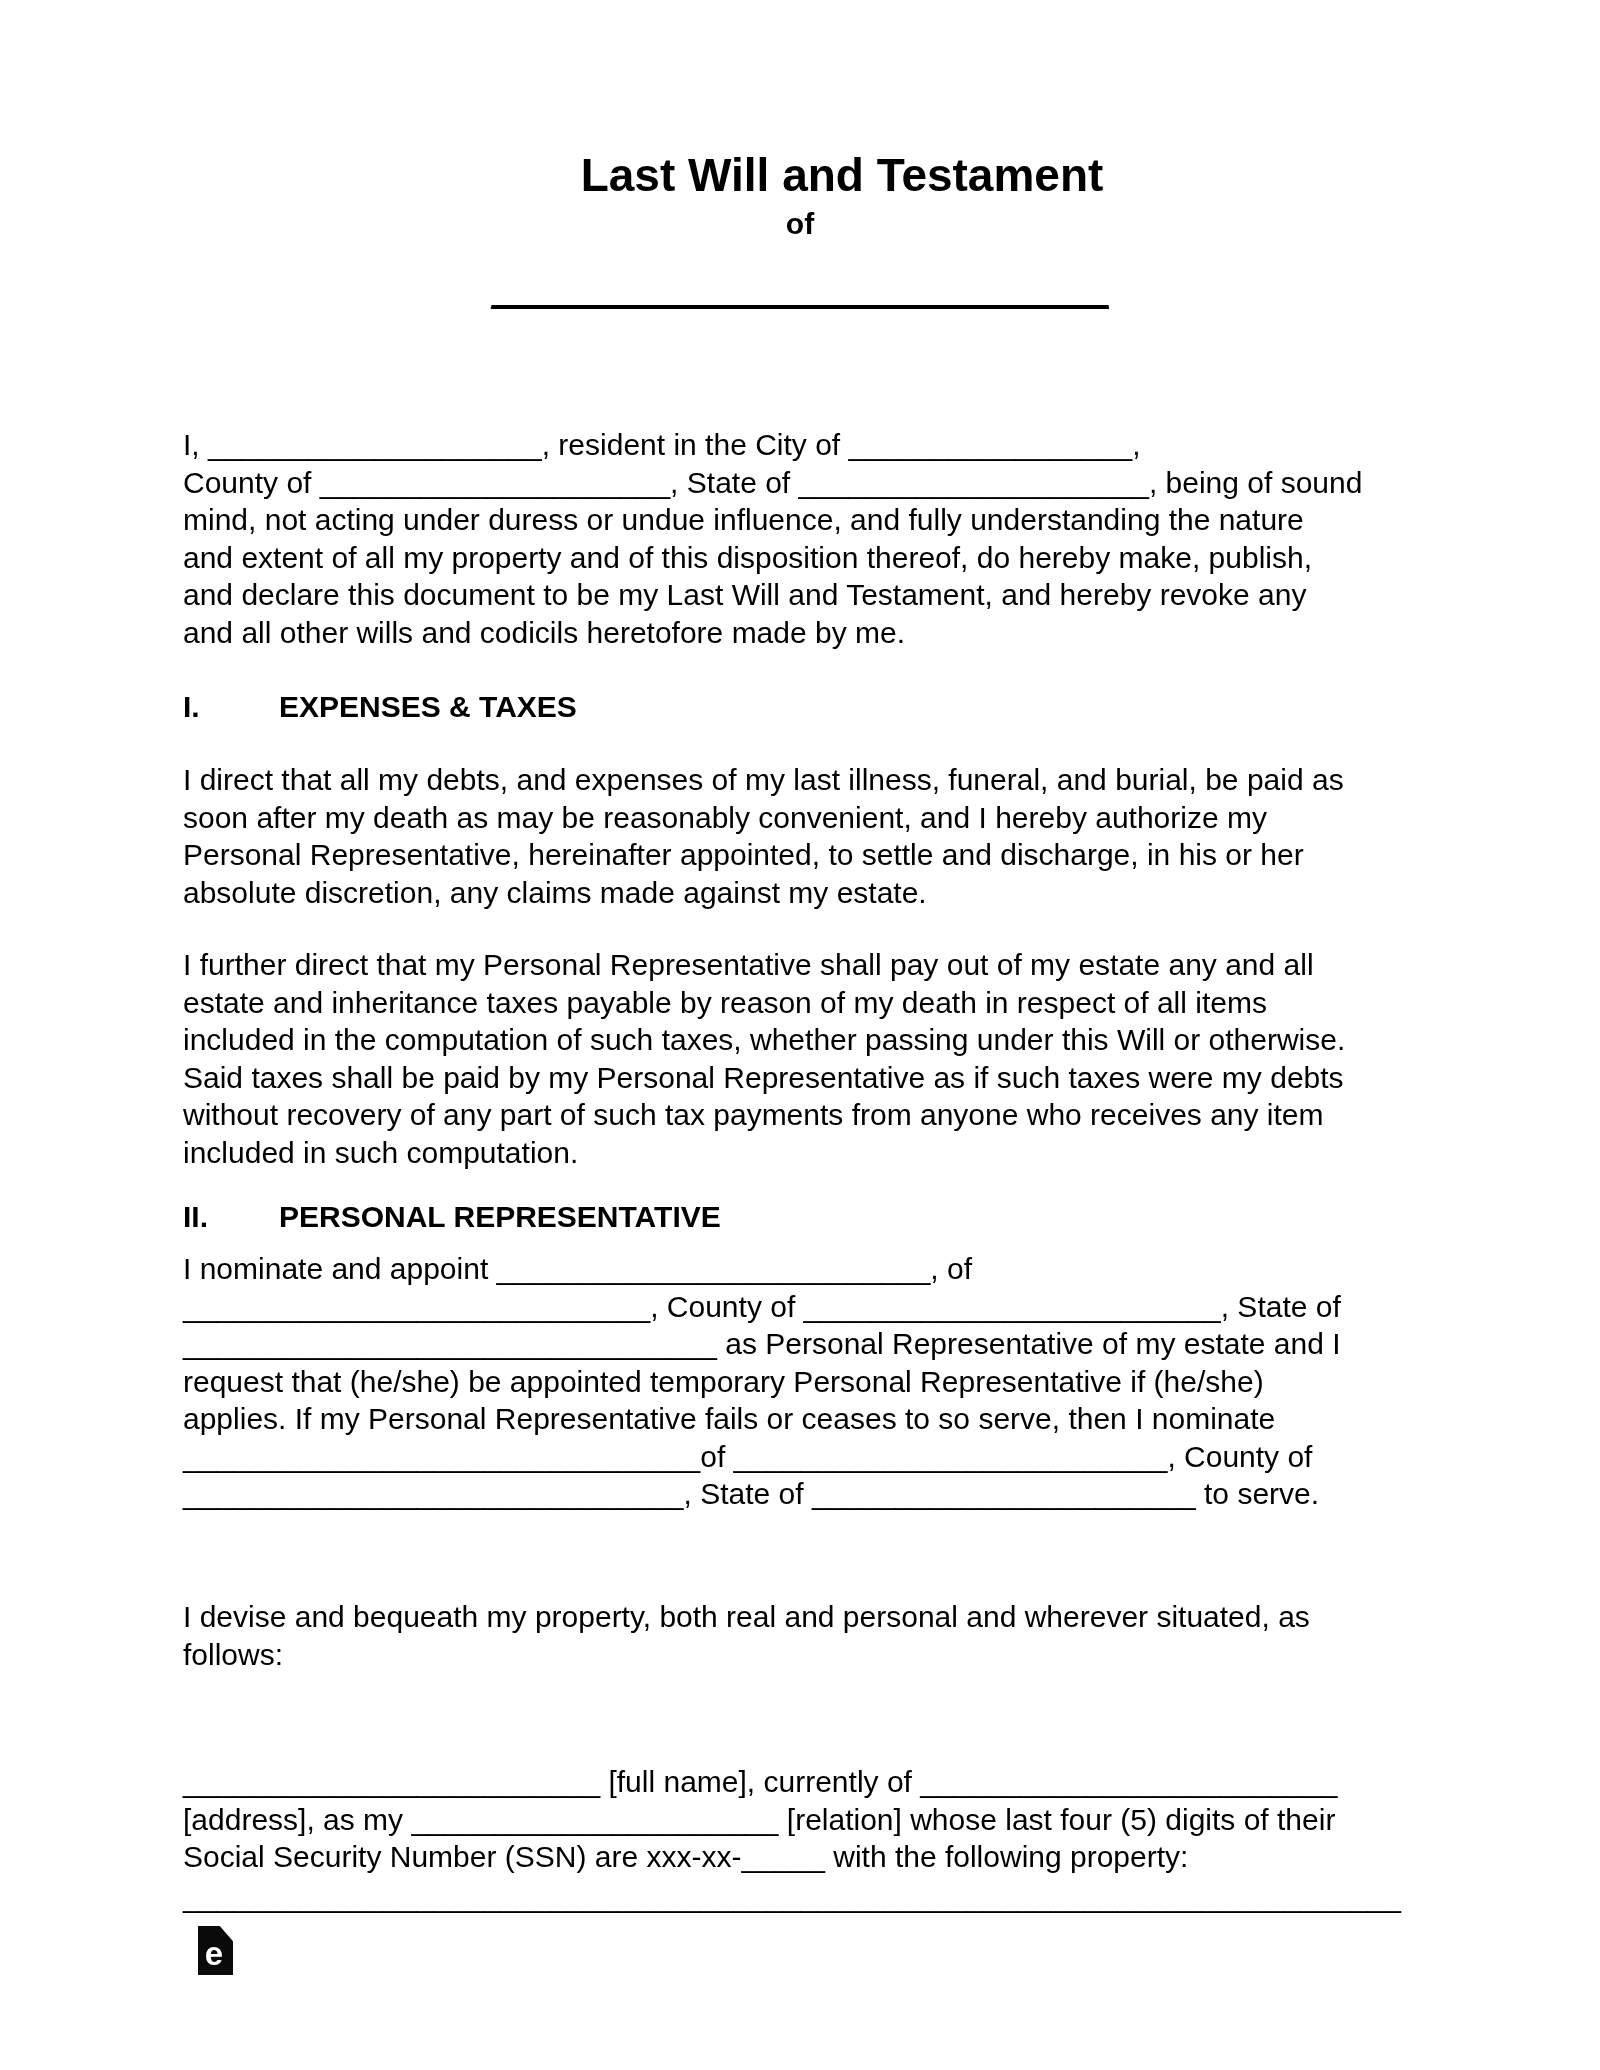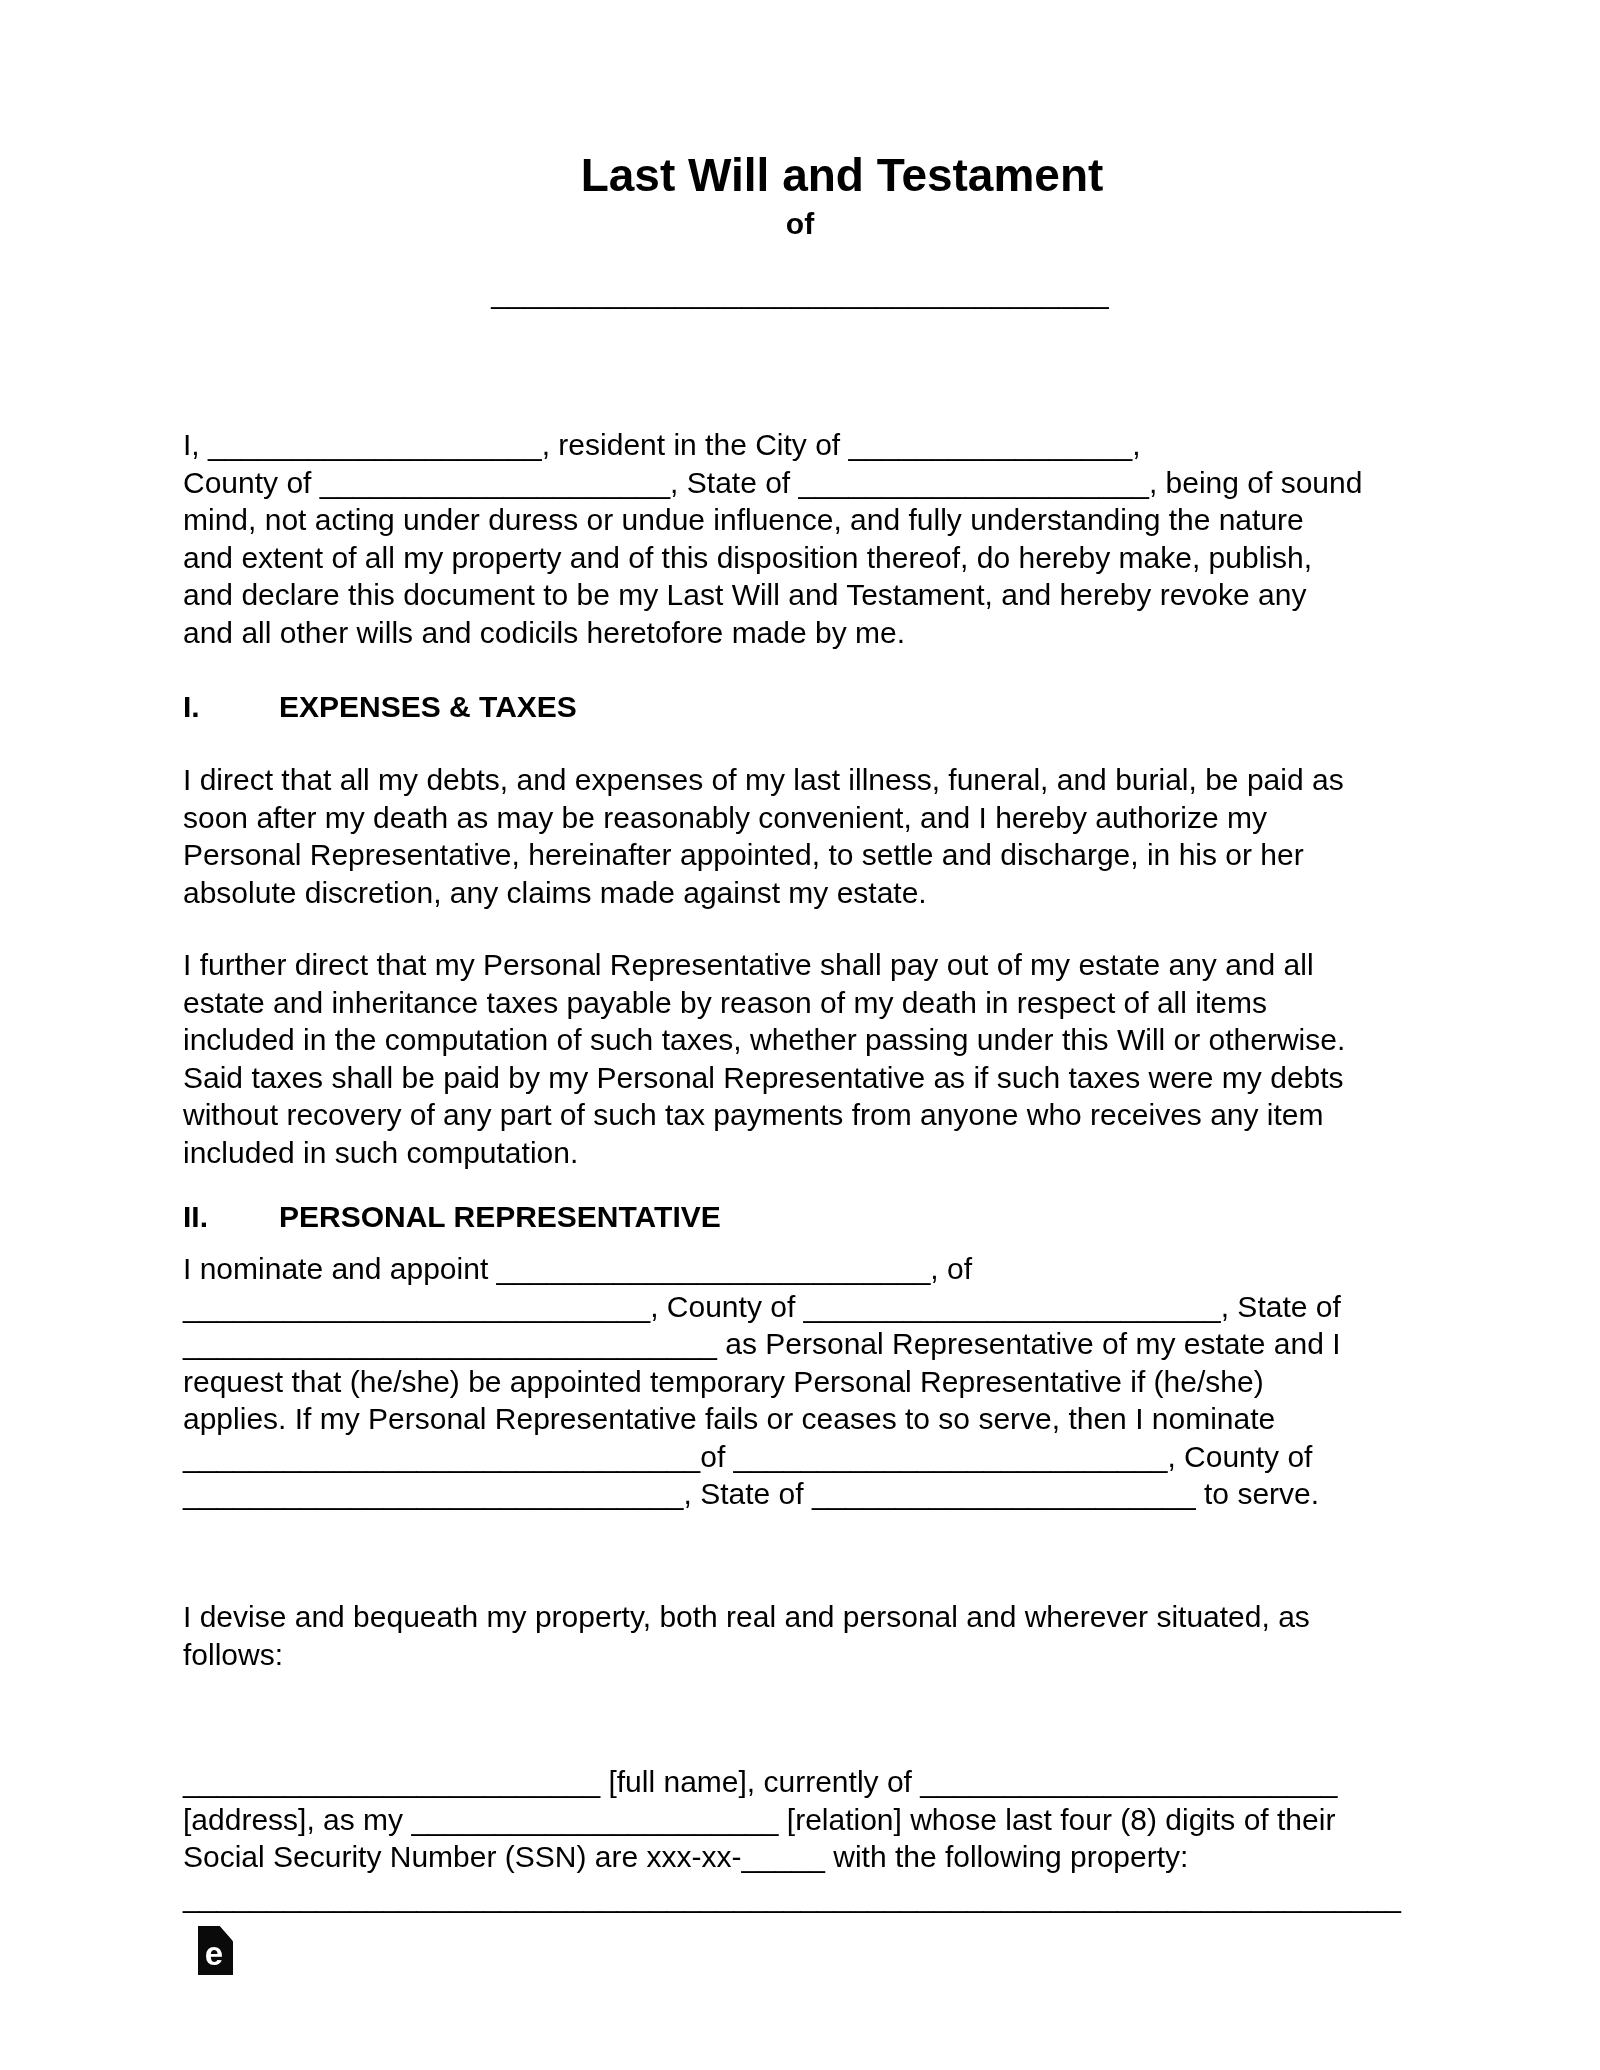--- a/index.html
+++ b/index.html
@@ -7,21 +7,21 @@
     position:relative;
     width:1600px;height:2070px;
     background:#ffffff;
     font-family:"Liberation Sans","DejaVu Sans",sans-serif;
     color:#000;
     overflow:hidden;
   }
   .centered{position:absolute;left:0;width:1600px;text-align:center;}
   .doc-title{top:148px;font-size:46px;font-weight:bold;letter-spacing:0;padding-left:42px;}
   .doc-subtitle{top:207px;font-size:30px;font-weight:bold;}
-  .name-line{top:276px;font-size:30px;white-space:pre;}
+  .name-line{top:276px;font-size:30px;white-space:pre;text-decoration:underline;}
   .body-block{
     position:absolute;left:183px;width:1280px;
     font-size:30px;line-height:37.5px;
     white-space:pre;
   }
   .heading{
     position:absolute;left:183px;width:1280px;
     font-size:30px;line-height:37.5px;font-weight:bold;
     white-space:pre;
   }
@@ -88,21 +88,21 @@
 ________________________________ as Personal Representative of my estate and I
 request that (he/she) be appointed temporary Personal Representative if (he/she)
 applies. If my Personal Representative fails or ceases to so serve, then I nominate
 _______________________________of __________________________, County of
 ______________________________, State of _______________________ to serve.</div>
 
   <div class="body-block s3p1">I devise and bequeath my property, both real and personal and wherever situated, as
 follows:</div>
 
   <div class="body-block benp">_________________________ [full name], currently of _________________________
-[address], as my ______________________ [relation] whose last four (8) digits of their
+[address], as my ______________________ [relation] whose last four (5) digits of their
 Social Security Number (SSN) are xxx-xx-_____ with the following property:</div>
 
   <div class="body-block bottom-rule">_________________________________________________________________________</div>
 
   <div class="logo">
     <div class="logo-sheet"></div>
     <div class="logo-fold"></div>
     <div class="logo-letter">e</div>
   </div>
 

